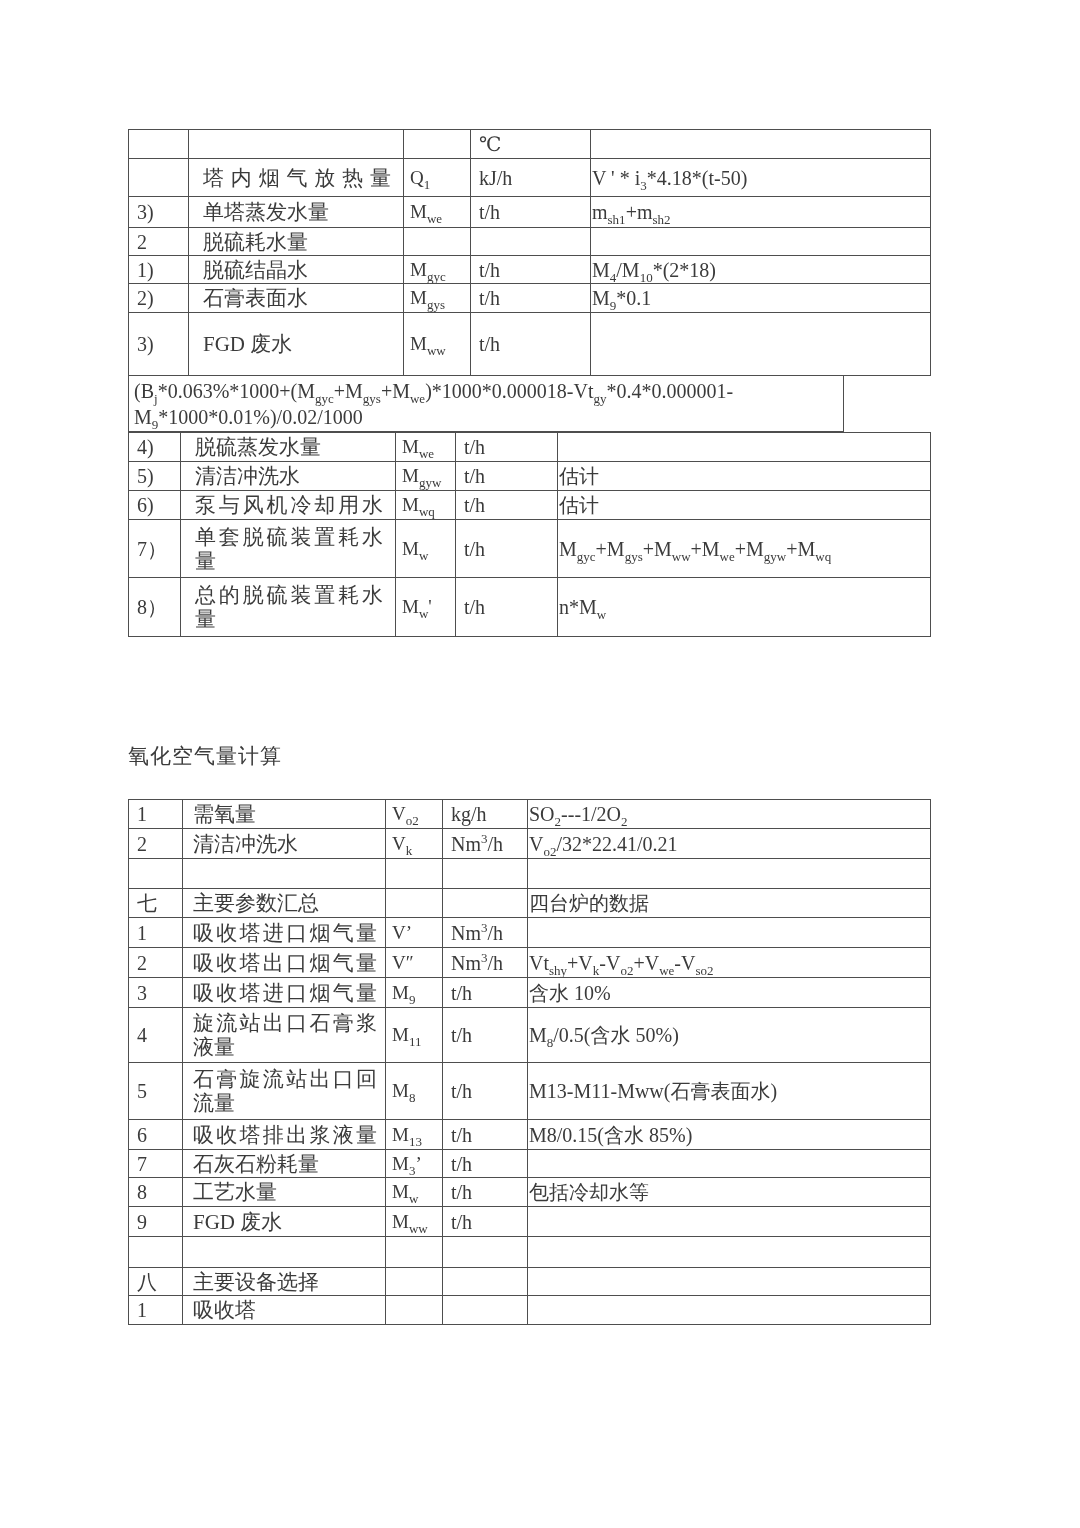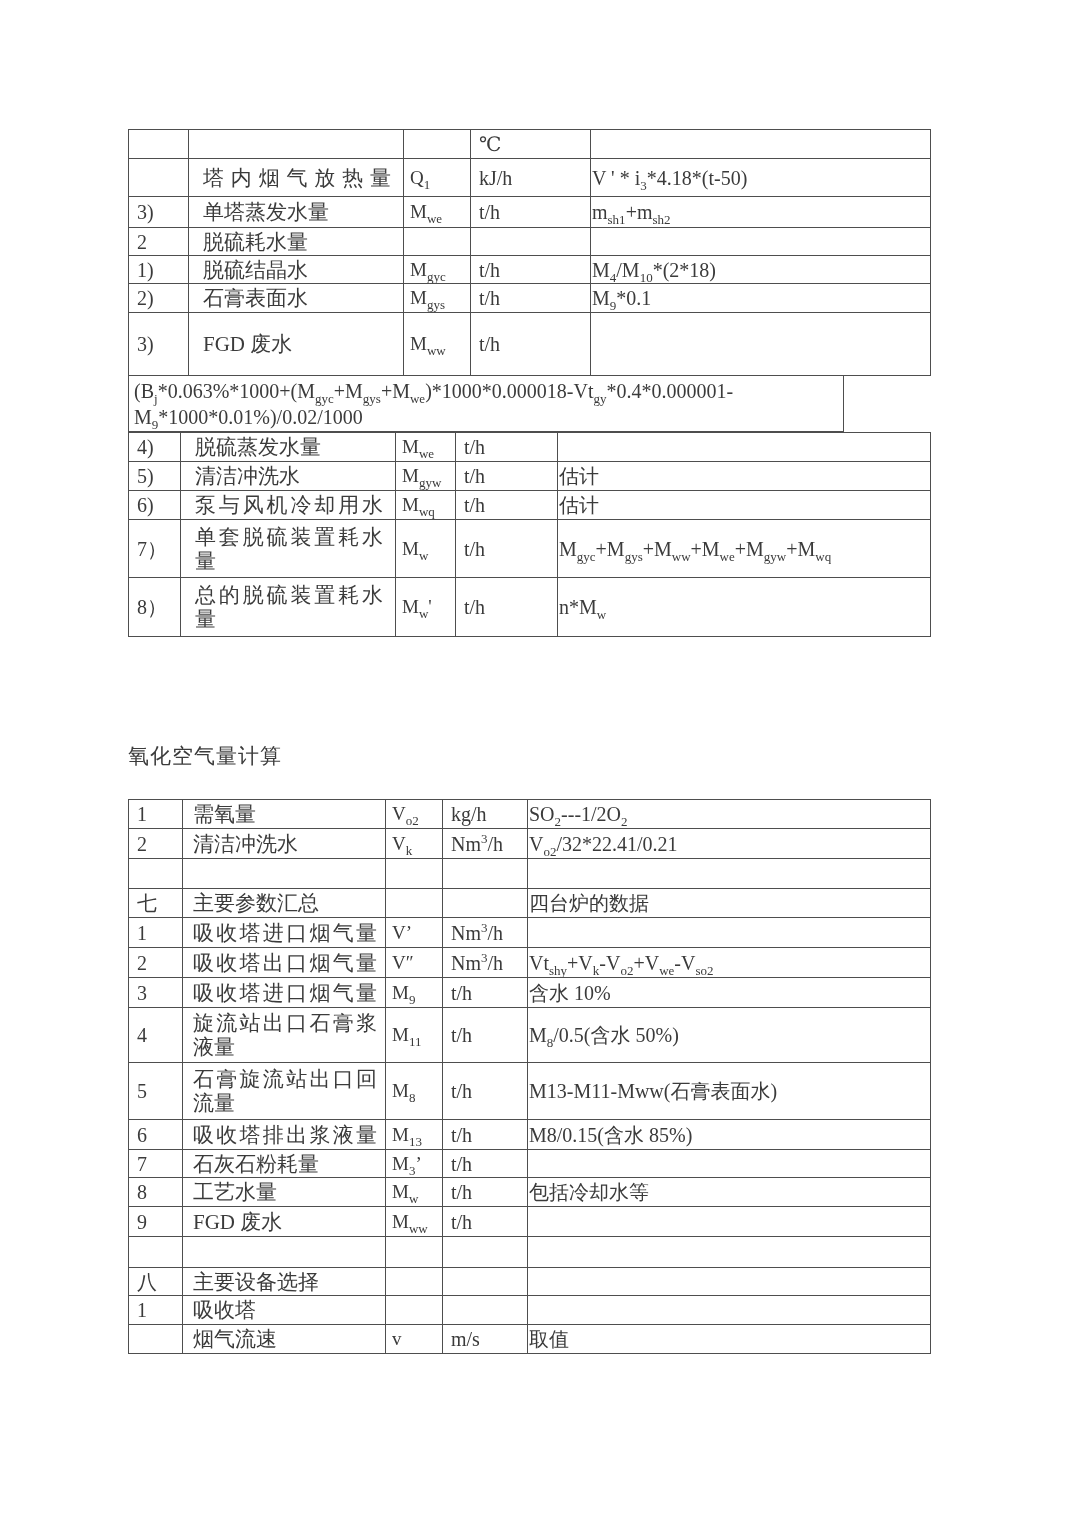--- a/index.html
+++ b/index.html
@@ -260,24 +260,17 @@
         <td class="c-unit"></td>
         <td class="c-formula"></td>
       </tr>
       <tr style="height:29px">
         <td class="c-idx">1</td>
         <td class="c-name">吸收塔</td>
         <td class="c-sym"></td>
         <td class="c-unit"></td>
         <td class="c-formula"></td>
       </tr>
-      <tr style="height:29px">
-        <td class="c-idx"></td>
-        <td class="c-name">烟气流速</td>
-        <td class="c-sym">v</td>
-        <td class="c-unit">m/s</td>
-        <td class="c-formula">取值</td>
-      </tr>
     </tbody>
       </table>
   </div>
 
 </div>
 
 </body></html>

